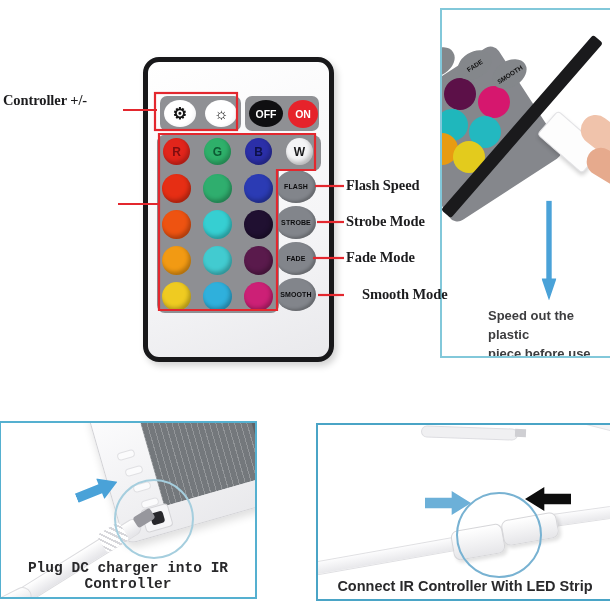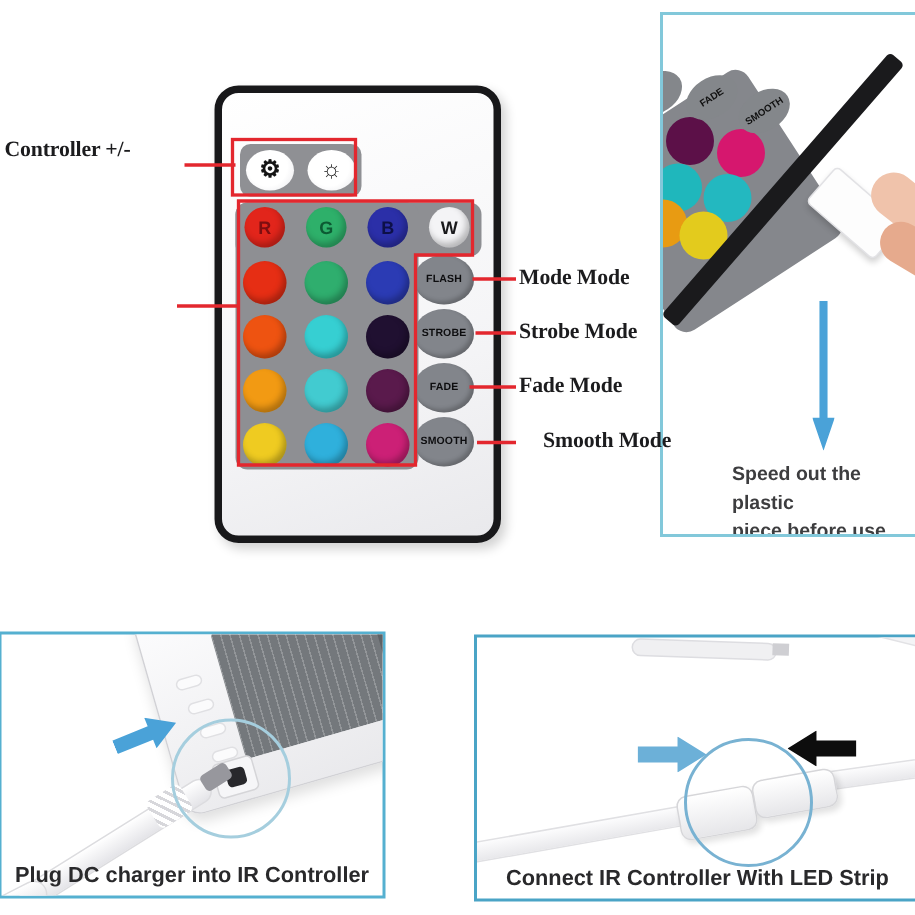--- a/index.html
+++ b/index.html
@@ -86,21 +86,21 @@
              background:#e6aa8d; border-radius:15px; rotate:31deg; z-index:5; }
   .arrow { position:absolute;
            clip-path:polygon(0 32%,78% 32%,78% 0,100% 50%,78% 100%,78% 68%,0 68%); }
   .tr-arrow { left:57px; top:233px; width:100px; height:15px; background:#4aa2d8;
               rotate:90deg; z-index:6; }
   .tr-text { position:absolute; left:46px; top:297px; font-size:13px; font-weight:bold;
              color:#3d3d3f; line-height:1.45; z-index:6; }
 
   
   .bl-panel { position:absolute; left:-1px; top:421px; width:258px; height:178px;
-              border:2px solid #55b0d0; background:#fff; overflow:hidden; }
+              border:2px solid #55b0d0; background:#fff; overflow:hidden;font-family:Liberation Mono, monospace; }
   .ctrl-box { position:absolute; left:100px; top:-48px; width:240px; height:140px;
               rotate:-16deg; background:linear-gradient(170deg,#fdfdfe,#e7e7ea);
               border:1px solid #d2d2d6; border-radius:12px;
               box-shadow:0 5px 9px rgba(0,0,0,.13); }
   .ctrl-label { position:absolute; left:148px; top:-24px; width:152px; height:88px;
                 rotate:-16deg; border-radius:4px; background:#74787c;
                 background-image:repeating-linear-gradient(90deg,
                   rgba(255,255,255,.22) 0 1px, transparent 1px 6px); }
   .lbl-icon { position:absolute; left:252px; top:-12px; width:26px; height:30px;
               rotate:-16deg; background:#5e6266; border-radius:3px; }
@@ -169,20 +169,24 @@
 
   <div class="remote">
     <div class="key-panel p1">
       <div class="oval white">
         <span>⚙</span>
       </div>
       <div class="oval white">
         <span>☼</span>
       </div>
     </div>
+    <div class="key-panel p2">
+      <div class="oval black">OFF</div>
+      <div class="oval red">ON</div>
+    </div>
     <div class="padA"></div>
     <div class="padB"></div>
     <div class="rgbw-row" id="rgbw-row">
         <div class="rgbw-key" style="background: rgb(226, 37, 27); color: rgb(126, 13, 16);">R</div>
         <div class="rgbw-key" style="background: rgb(46, 176, 106); color: rgb(12, 90, 51);">G</div>
         <div class="rgbw-key" style="background: rgb(43, 47, 168); color: rgb(13, 16, 72);">B</div>
         <div class="rgbw-key" style="background: rgb(244, 244, 246); color: rgb(26, 26, 28);">W</div>
       </div>
     <div class="color-grid" id="color-grid">
         <div class="grid-key" style="background: rgb(230, 46, 20);"></div>
@@ -213,21 +217,21 @@
       <line x1="123" y1="110" x2="157" y2="110"></line>
       <line x1="118" y1="204" x2="159" y2="204"></line>
       <line x1="315" y1="186" x2="344" y2="186"></line>
       <line x1="317" y1="222" x2="344" y2="222"></line>
       <line x1="313" y1="258" x2="344" y2="258"></line>
       <line x1="318" y1="295" x2="344" y2="295"></line>
     </g>
   </svg>
 
   <div class="serif-label" id="lbl-brightness">Controller +/-</div>
-  <div class="serif-label" id="lbl-flash">Mode Mode</div>
+  <div class="serif-label" id="lbl-flash">Flash Speed</div>
   <div class="serif-label" id="lbl-strobe">Strobe Mode</div>
   <div class="serif-label" id="lbl-fade">Fade Mode</div>
   <div class="serif-label" id="lbl-smooth">Smooth Mode</div>
 
   <div class="tr-panel">
     <div class="tr-pad"></div>
     <div id="tr-circles">
         <div class="tr-circle" style="background: rgb(92, 16, 72);"></div>
         <div class="tr-circle" style="background: rgb(214, 23, 110);"></div>
         <div class="tr-circle" style="background: rgb(31, 183, 188);"></div>

